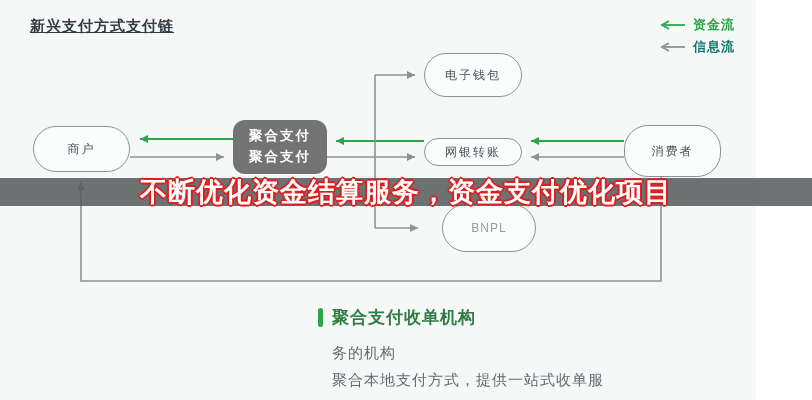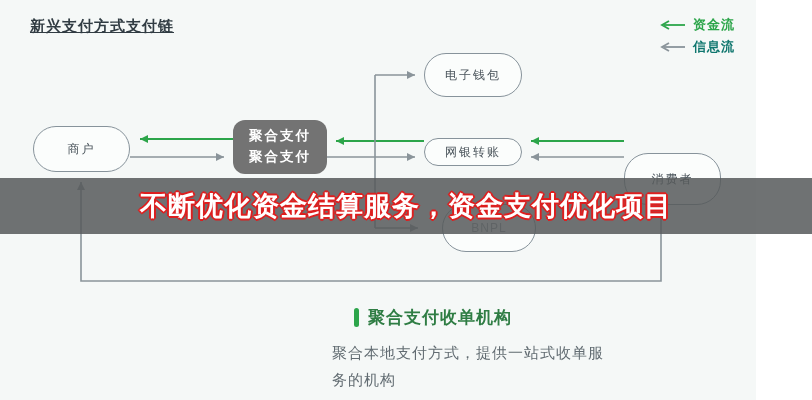--- a/index.html
+++ b/index.html
@@ -23,36 +23,36 @@
   .connectors { position:absolute; left:0; top:0; z-index:1; }
 
   
   .node { position:absolute; display:flex; align-items:center; justify-content:center;
           background:#fbfdfc; border:1.5px solid #87939b; border-radius:24px;
           font-size:12px; color:#49535a; letter-spacing:2px; z-index:2; }
   .node--merchant  { left:33px;  top:126px; width:97px; height:46px;text-align:right; }
   .node--ewallet   { left:424px; top:53px;  width:98px; height:44px; border-radius:22px; }
   .node--bank      { left:424px; top:126px; width:98px; height:28px; border-radius:22px;margin-top:12px; }
   .node--bnpl      { left:442px; top:204px; width:94px; height:48px; color:#949da2; letter-spacing:1px; }
-  .node--consumer  { left:624px; top:125px; width:97px; height:52px;margin-top:28px; }
+  .node--consumer  { left:624px; top:125px; width:97px; height:52px; }
   .node--green { left:233px; top:120px; width:94px; height:54px; background:#737373; border:none;
                  border-radius:12px; color:#ffffff; font-weight:bold; font-size:13.5px;
                  text-align:center; line-height:1.55; letter-spacing:2px; flex-direction:column; }
 
   
-  .banner { position:absolute; left:0; top:178px; width:812px; height:56px;
+  .banner { position:absolute; left:0; top:178px; width:812px; height:28px;
             background:rgba(86,89,91,0.85); display:flex; align-items:center; justify-content:center;
             z-index:5; }
   .banner-text { font-size:27px; font-weight:bold; color:#ffffff; letter-spacing:1px; white-space:nowrap;
             text-shadow:-2px 0 0 #dd1f1f, 2px 0 0 #dd1f1f, 0 -2px 0 #dd1f1f, 0 2px 0 #dd1f1f,
                         -1px -1px 0 #dd1f1f, 1px -1px 0 #dd1f1f, -1px 1px 0 #dd1f1f, 1px 1px 0 #dd1f1f; }
 
   
   .footer-block { position:absolute; left:318px; top:306px; z-index:3; }
-  .footer-head  { display:flex; align-items:center; gap:9px;margin-left:36px; }
+  .footer-head  { display:flex; align-items:center; gap:9px; }
   .accent-bar   { width:5px; height:19px; background:#2ca54a; border-radius:2.5px; }
   .footer-title { font-size:17px; font-weight:bold; color:#2f7d44; letter-spacing:1px; }
   .footer-body  { margin-top:10px; margin-left:14px; font-size:15px; color:#626c72;
                   line-height:27px; letter-spacing:1px; }
 </style>
 </head>
 <body>
 
 <div class="canvas">
 
@@ -130,18 +130,18 @@
   <div class="banner">
     <span class="banner-text">不断优化资金结算服务，资金支付优化项目</span>
   </div>
 
   <div class="footer-block">
     <div class="footer-head">
       <span class="accent-bar"></span>
       <span class="footer-title">聚合支付收单机构</span>
     </div>
     <div class="footer-body">
+      <div>务的机构</div>
       <div>聚合本地支付方式，提供一站式收单服</div>
-      <div>务的机构</div>
     </div>
   </div>
 
 </div>
 
 </body></html>

